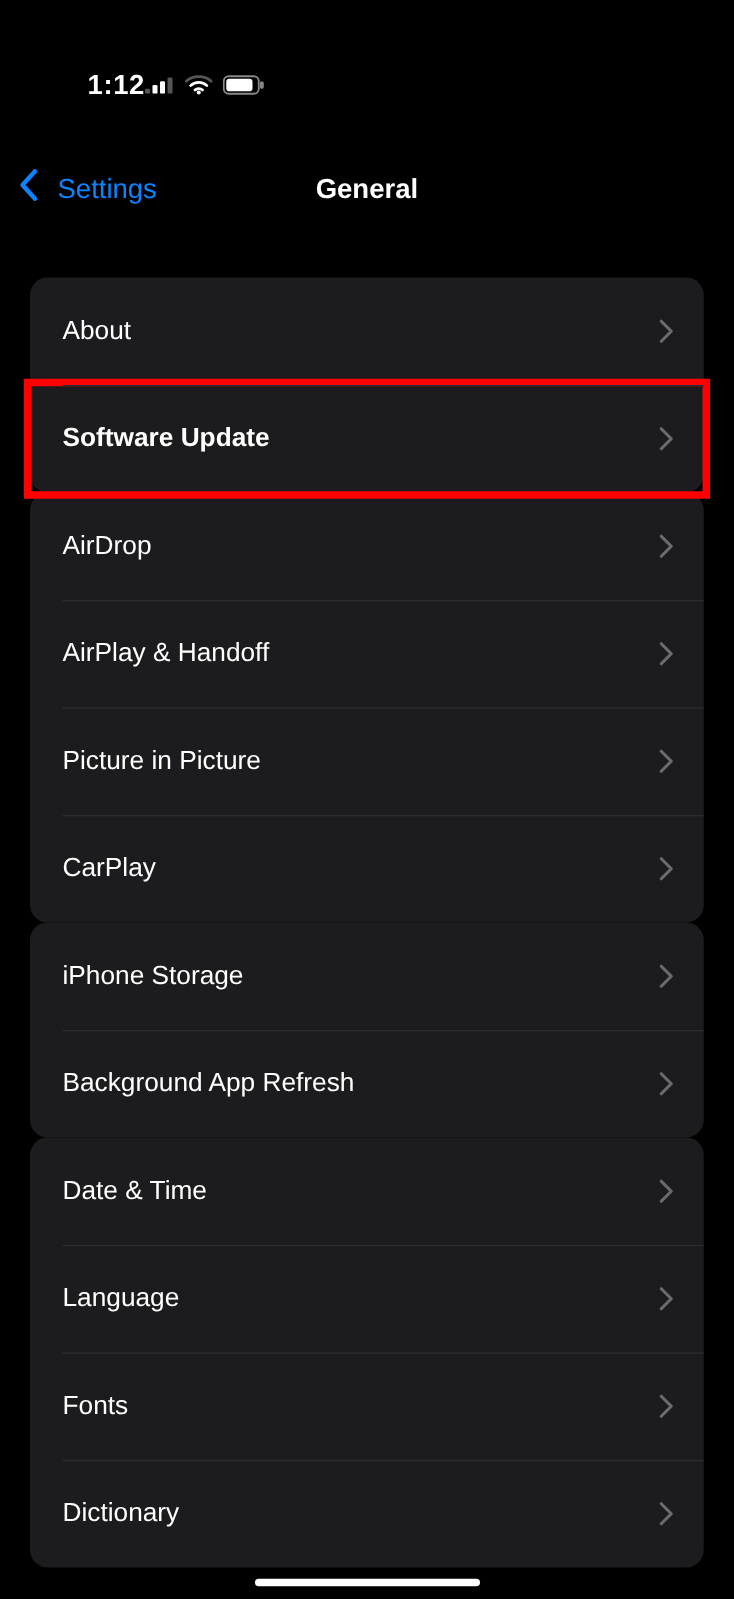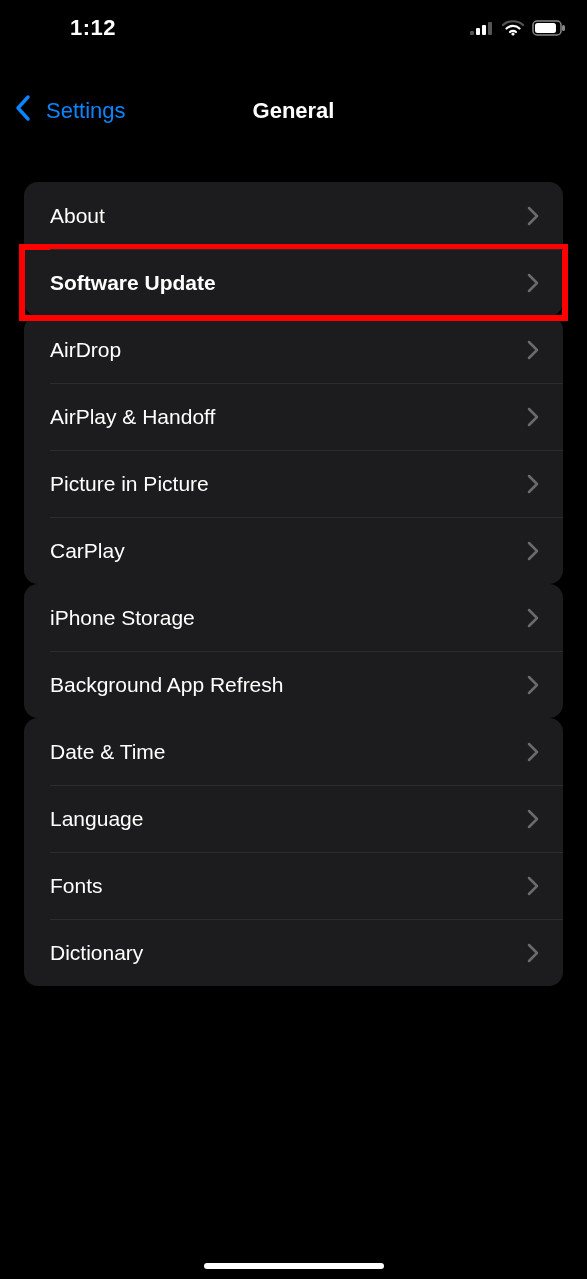--- a/index.html
+++ b/index.html
@@ -11,22 +11,23 @@
       color: #fff;
       overflow: hidden;
       position: relative;
     }
 
     
     .status-bar {
       height: 56px;
       display: flex;
       align-items: center;
-      justify-content: space-between;
+      justify-content: flex-start;
       padding: 0 21px 0 30px;
+      margin-top: 40px;
     }
     .status-time {
       font-size: 22px;
       font-weight: 600;
       letter-spacing: 0.5px;
       padding-left: 40px;
     }
     .status-icons {
       display: flex;
       align-items: center;
@@ -70,21 +71,21 @@
       overflow: visible;
       position: relative;
     }
     .group:first-of-type { margin-top: 36px; }
 
     .row {
       position: relative;
       display: flex;
       align-items: center;
       justify-content: space-between;
-      height: 67px;
+      height: 86px;
       padding: 0 24px 0 26px;
       font-size: 21px;
       color: #fff;
     }
     .row + .row::before {
       content: "";
       position: absolute;
       top: 0;
       left: 26px;
       right: 0;

